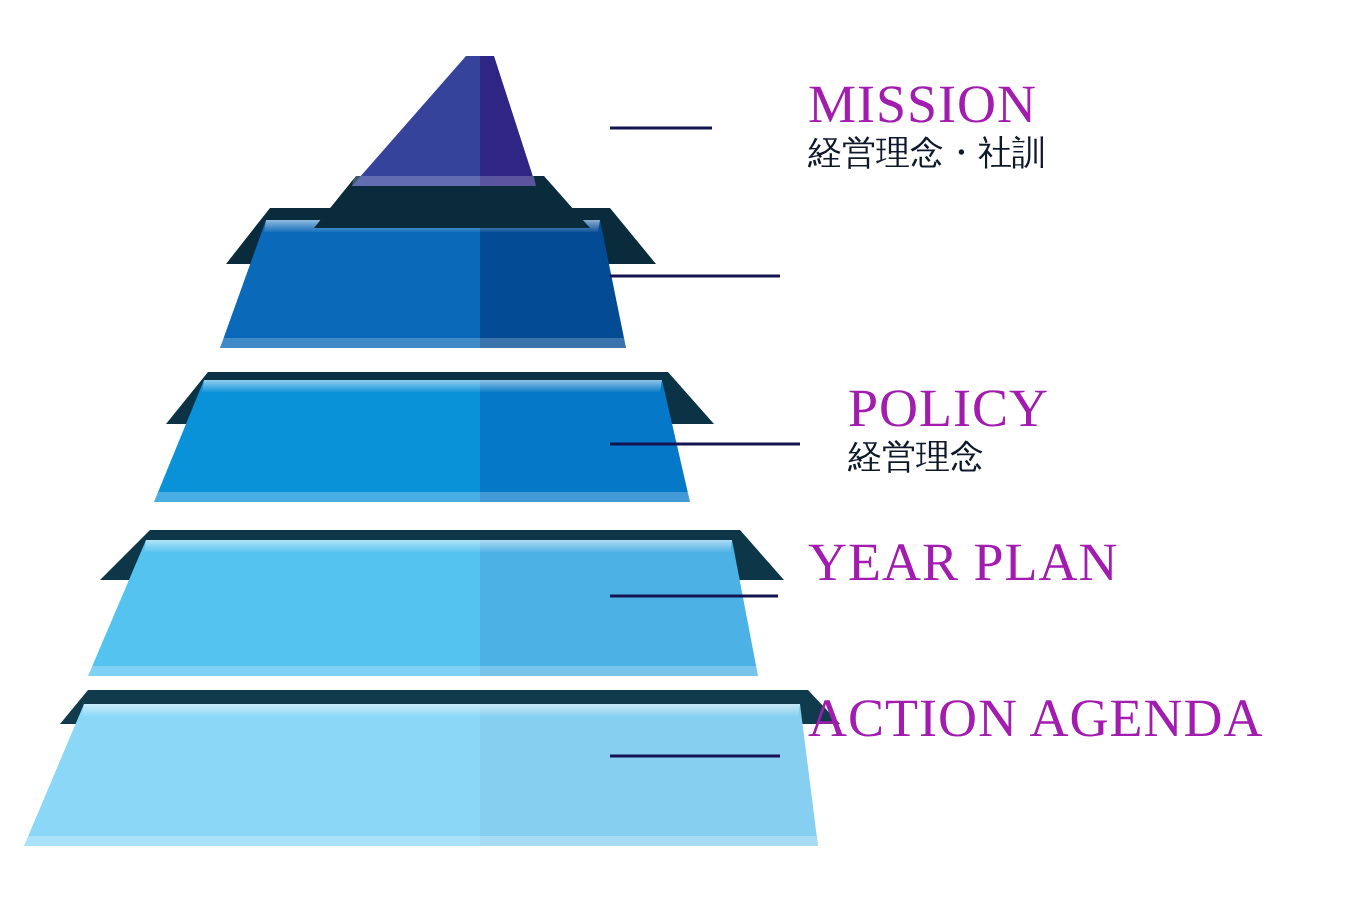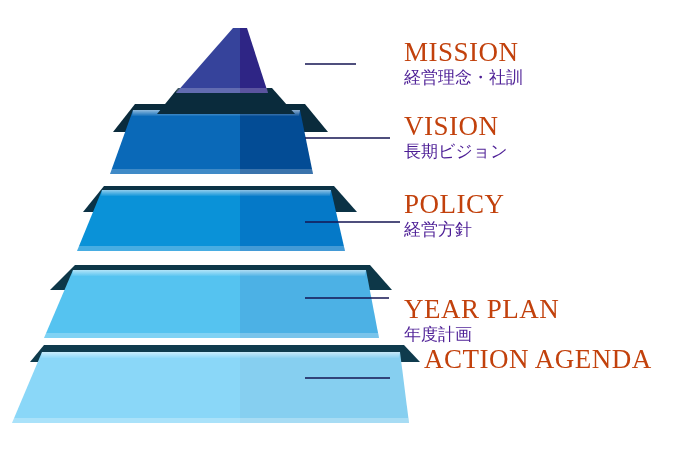--- a/index.html
+++ b/index.html
@@ -10,36 +10,36 @@
     overflow:hidden;
   }
   #stage { position:relative; width:680px; height:458px; background:#fff; }
   #pyramid { position:absolute; left:0; top:0; width:680px; height:458px; }
 
   .label-group { position:absolute; }
   .label-title {
     font-family:"Liberation Serif", "DejaVu Serif", serif;
     font-size:27px;
     letter-spacing:0.5px;
-    color:#c2410c;
+    color:#a21caf;
     line-height:1.05;
     white-space:nowrap;
   }
   .label-sub {
     font-family:"DejaVu Serif", "Liberation Serif", serif;
     font-size:17px;
-    color:#4c1d95;
+    color:#0f172a;
     line-height:1.3;
     white-space:nowrap;
   }
   .lg1 { left:404px; top:38px; }
   .lg2 { left:404px; top:112px; }
-  .lg3 { left:404px; top:190px; }
-  .lg4 { left:404px; top:267px;margin-top:28px; }
-  .lg5 { left:424px; top:345px; }
+  .lg3 { left:424px; top:190px; }
+  .lg4 { left:404px; top:267px; }
+  .lg5 { left:404px; top:345px; }
 </style>
 </head>
 <body>
 
 <div id="stage">
 
   <svg id="pyramid" viewBox="0 0 680 458">
     <defs>
       <linearGradient id="hl1" x1="0" y1="0" x2="0" y2="1">
         <stop offset="0%" stop-color="#ffffff" stop-opacity="0.55"></stop>
@@ -91,32 +91,27 @@
     <line x1="305" y1="222" x2="400" y2="222" stroke="#141452" stroke-width="1.6"></line>
     <line x1="305" y1="298" x2="389" y2="298" stroke="#141452" stroke-width="1.6"></line>
     <line x1="305" y1="378" x2="390" y2="378" stroke="#141452" stroke-width="1.6"></line>
   </svg>
 
   <div class="label-group lg1">
     <div class="label-title">MISSION</div>
     <div class="label-sub">経営理念・社訓</div>
   </div>
 
-  <div class="label-group lg2">
-    <div class="label-title">VISION</div>
-    <div class="label-sub">長期ビジョン</div>
-  </div>
 
   <div class="label-group lg3">
     <div class="label-title">POLICY</div>
-    <div class="label-sub">経営方針</div>
+    <div class="label-sub">経営理念</div>
   </div>
 
   <div class="label-group lg4">
     <div class="label-title">YEAR PLAN</div>
-    <div class="label-sub">年度計画</div>
   </div>
 
   <div class="label-group lg5">
     <div class="label-title">ACTION AGENDA</div>
   </div>
 
 </div>
 
 </body></html>

